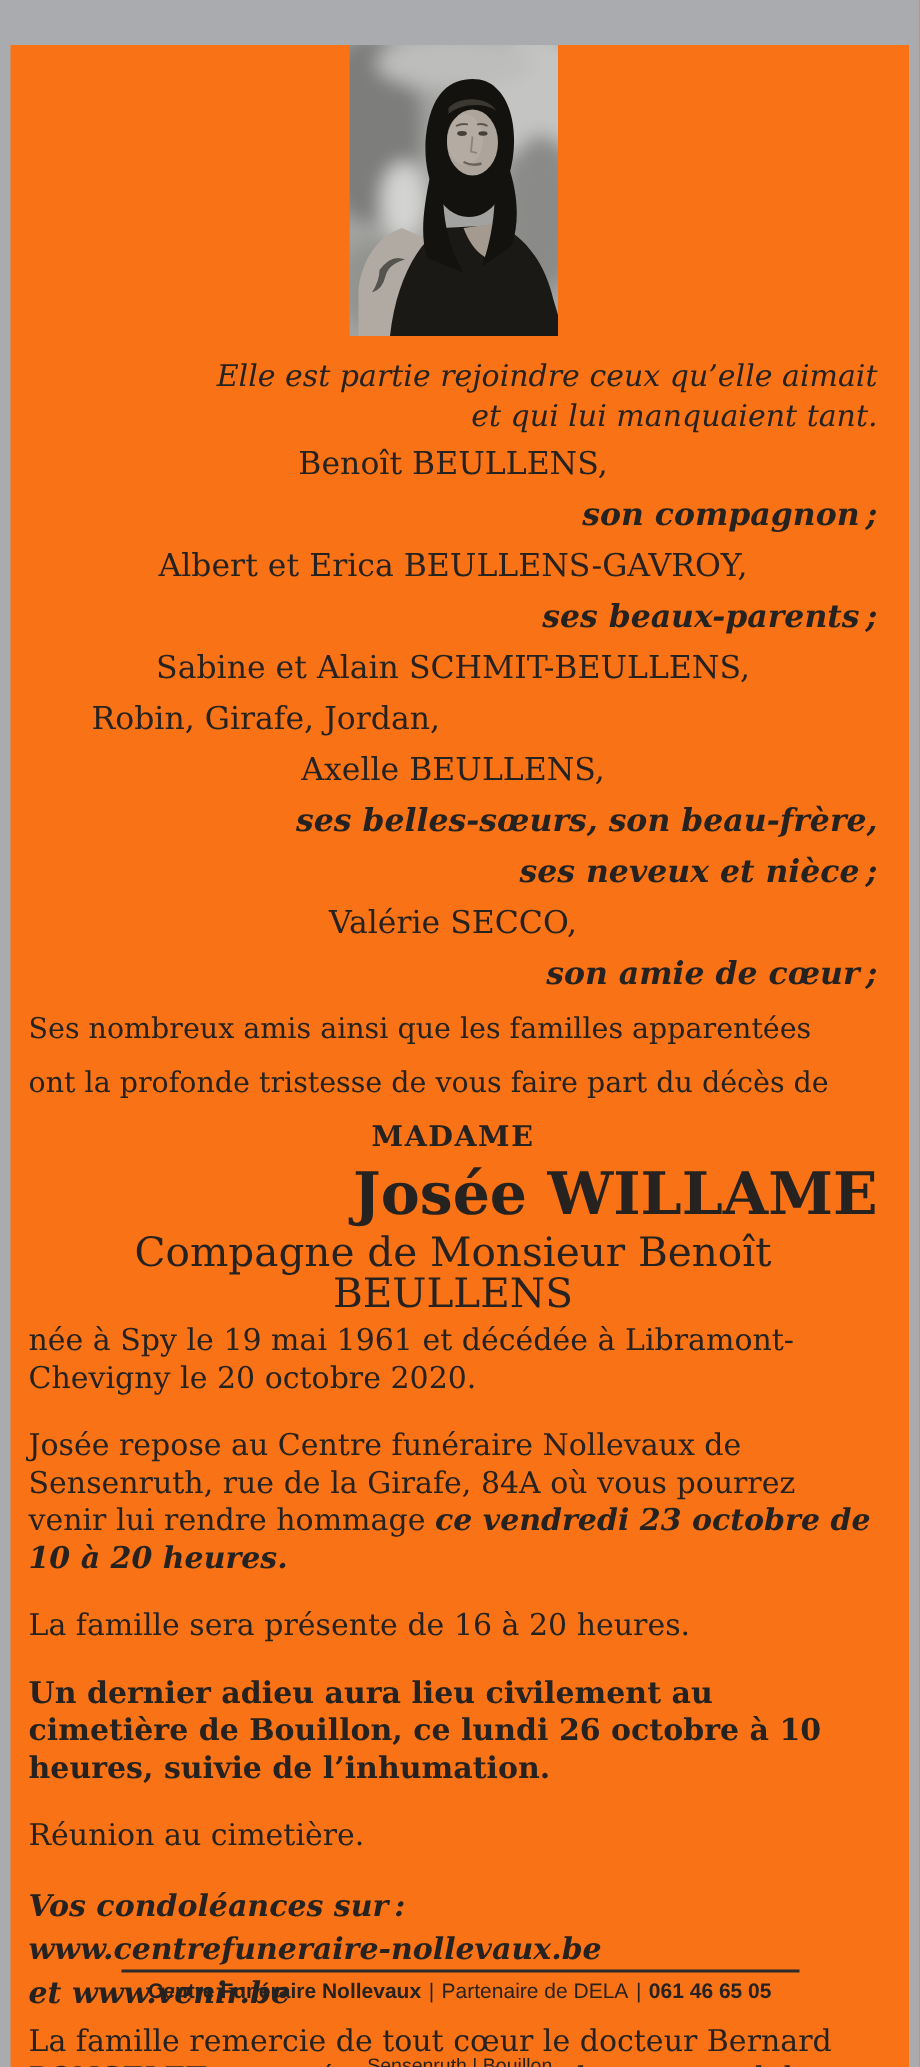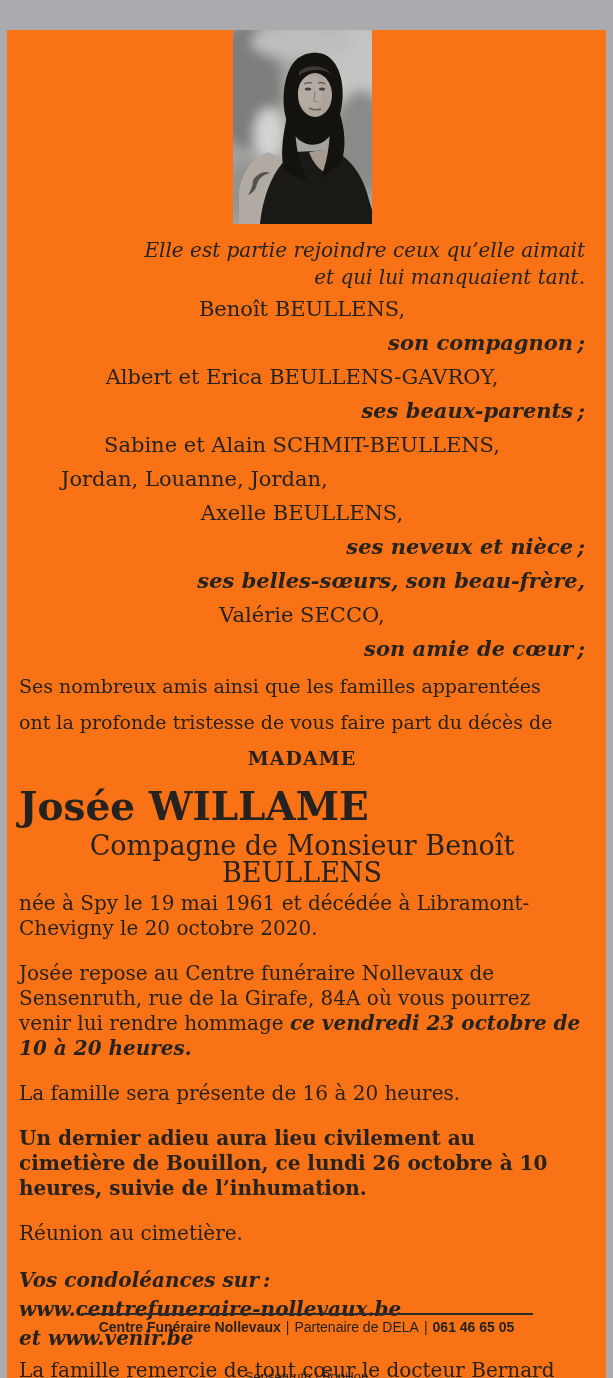--- a/index.html
+++ b/index.html
@@ -19,21 +19,21 @@
     margin-top:13px;text-align:right;
     font-style:italic;font-size:20px;line-height:27px;
   }
   .relatives{margin-top:1px;}
   .r-row{font-size:21px;line-height:34px;}
   .r-left{text-align:center;}
   .r-indent{text-align:left;padding-left:42px;}
   .r-right{text-align:right;font-weight:bold;font-style:italic;}
   .intro{margin-top:2px;font-size:19px;line-height:36px;}
   .madame{margin-top:6px;text-align:center;font-weight:bold;font-size:19px;letter-spacing:1px;line-height:24px;}
-  .name{margin:13px 0 0 0;text-align:left;font-weight:bold;font-size:39px;line-height:46px;}
+  .name{margin:3px 0 0 0;text-align:right;font-weight:bold;font-size:39px;line-height:46px;}
   .subtitle{margin-top:3px;text-align:center;font-weight:normal;font-size:27px;line-height:27px;}
   .para{margin-top:5px;font-size:20px;line-height:25px;}
   .para.bold{font-weight:bold;}
   .bi{font-weight:bold;font-style:italic;}
   .condolences{margin-top:5px;font-size:20px;}
   .c-line{font-weight:bold;font-style:italic;line-height:29px;}
   .footer{
     position:absolute;left:0;right:0;bottom:5px;text-align:center;
     font-family:"Liberation Sans",sans-serif;
   }
@@ -91,24 +91,24 @@
     <div>Elle est partie rejoindre ceux qu’elle aimait</div>
     <div>et qui lui manquaient tant.</div>
   </div>
 
   <div class="relatives">
     <div class="r-row r-left">Benoît BEULLENS,</div>
     <div class="r-row r-right">son compagnon ;</div>
     <div class="r-row r-left">Albert et Erica BEULLENS-GAVROY,</div>
     <div class="r-row r-right">ses beaux-parents ;</div>
     <div class="r-row r-left">Sabine et Alain SCHMIT-BEULLENS,</div>
-    <div class="r-row r-indent">Jordan, Louanne, Jordan,</div>
+    <div class="r-row r-indent">Robin, Girafe, Jordan,</div>
     <div class="r-row r-left">Axelle BEULLENS,</div>
+    <div class="r-row r-right">ses belles-sœurs, son beau-frère,</div>
     <div class="r-row r-right">ses neveux et nièce ;</div>
-    <div class="r-row r-right">ses belles-sœurs, son beau-frère,</div>
     <div class="r-row r-left">Valérie SECCO,</div>
     <div class="r-row r-right">son amie de cœur ;</div>
   </div>
 
   <div class="intro">
     <div>Ses nombreux amis ainsi que les familles apparentées</div>
     <div>ont la profonde tristesse de vous faire part du décès de</div>
   </div>
 
   <div class="madame">MADAME</div>

